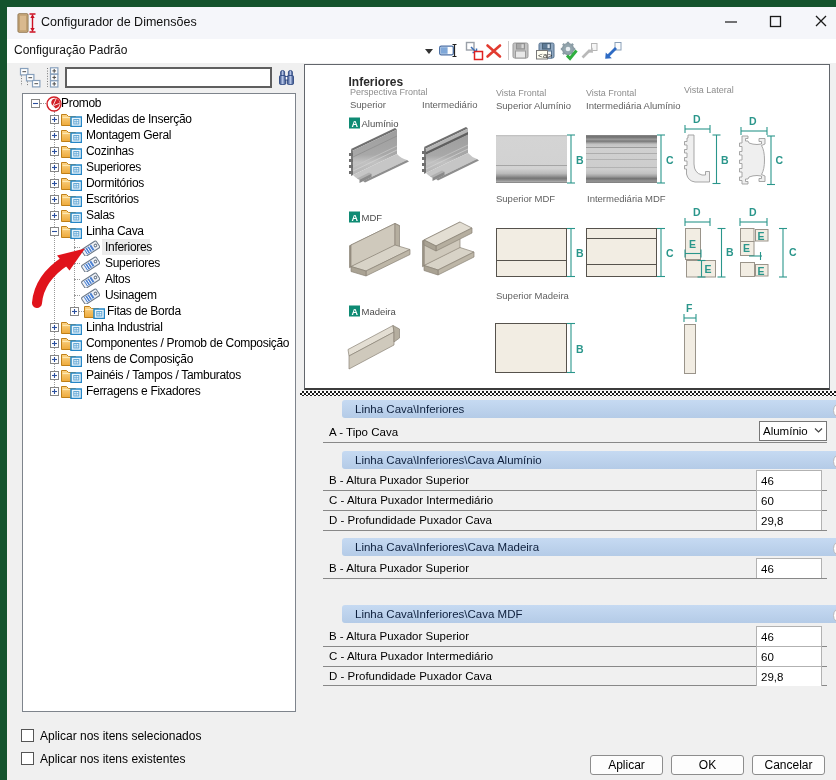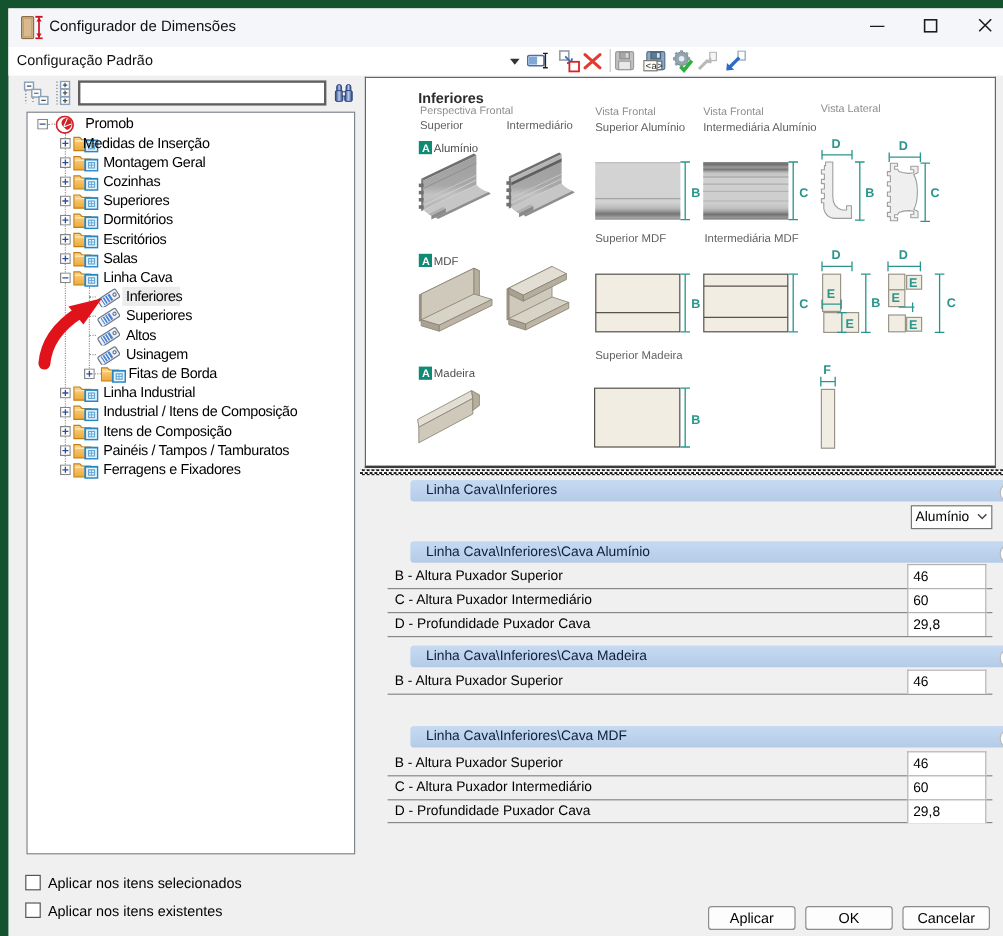--- a/index.html
+++ b/index.html
@@ -228,30 +228,30 @@
 
   <div class="abs" style="left:95px;top:232px;width:48px;height:16px;background:#ececec"></div>
 
   <div class="trow" style="left:0;top:88px">
       <svg class="abs" style="left:24px;top:4px" width="9" height="9">
         <use href="#expm"></use>
       </svg>
       <svg class="abs" style="left:39px;top:1px" width="16" height="16">
         <use href="#promob"></use>
       </svg>
-      <span class="txt" style="left:64px">Promob</span>
+      <span class="txt" style="left:54px">Promob</span>
     </div>
   <div class="trow" style="left:0;top:104px">
       <svg class="abs" style="left:43px;top:3.5px" width="9" height="9">
         <use href="#expp"></use>
       </svg>
       <svg class="abs" style="left:54px;top:1px" width="21" height="15">
         <use href="#fold"></use>
       </svg>
-      <span class="txt" style="left:62px">Medidas de Inserção</span>
+      <span class="txt" style="left:79px">Medidas de Inserção</span>
     </div>
   <div class="trow" style="left:0;top:120px">
       <svg class="abs" style="left:43px;top:3.5px" width="9" height="9">
         <use href="#expp"></use>
       </svg>
       <svg class="abs" style="left:54px;top:1px" width="21" height="15">
         <use href="#fold"></use>
       </svg>
       <span class="txt" style="left:79px">Montagem Geral</span>
     </div>
@@ -351,21 +351,21 @@
       </svg>
       <span class="txt" style="left:79px">Linha Industrial</span>
     </div>
   <div class="trow" style="left:0;top:328px">
       <svg class="abs" style="left:43px;top:3.5px" width="9" height="9">
         <use href="#expp"></use>
       </svg>
       <svg class="abs" style="left:54px;top:1px" width="21" height="15">
         <use href="#fold"></use>
       </svg>
-      <span class="txt" style="left:79px">Industrial / Itens de Composição</span>
+      <span class="txt" style="left:79px">Componentes / Promob de Composição</span>
     </div>
   <div class="trow" style="left:0;top:344px">
       <svg class="abs" style="left:43px;top:3.5px" width="9" height="9">
         <use href="#expp"></use>
       </svg>
       <svg class="abs" style="left:54px;top:1px" width="21" height="15">
         <use href="#fold"></use>
       </svg>
       <span class="txt" style="left:79px">Itens de Composição</span>
     </div>
@@ -644,20 +644,23 @@
   </svg>
   </div>
   <div class="splitter"></div>
 
   <div class="ghead" style="top:393px">
       <span class="t">Linha Cava\Inferiores</span>
     <span class="gbtn"><svg width="15" height="15" viewBox="0 0 15 15">
           <path d="M4 7.2 L7.5 4.2 L11 7.2 M4 11 L7.5 8 L11 11" fill="none" stroke="#1c3567" stroke-width="1.5"></path>
         </svg></span>
     </div>
+  <div class="prow" style="top:415px;height:20px">
+      <span class="lbl">A - Tipo Cava</span>
+    </div>
   <div class="abs" style="left:752px;top:414px;width:66px;height:18px;background:#fff;border:1px solid #767676;font-size:11.5px">
      <span style="position:absolute;left:3px;top:2.5px">Alumínio</span>
      <svg style="position:absolute;right:3px;top:5px" width="9" height="8" viewBox="0 0 9 8">
         <path d="M1 1.5 L4.5 5 L8 1.5" fill="none" stroke="#444" stroke-width="1.2"></path>
       </svg>
   </div>
   <div class="ghead" style="top:444px">
       <span class="t">Linha Cava\Inferiores\Cava Alumínio</span>
     <span class="gbtn"><svg width="15" height="15" viewBox="0 0 15 15">
           <path d="M4 7.2 L7.5 4.2 L11 7.2 M4 11 L7.5 8 L11 11" fill="none" stroke="#1c3567" stroke-width="1.5"></path>

